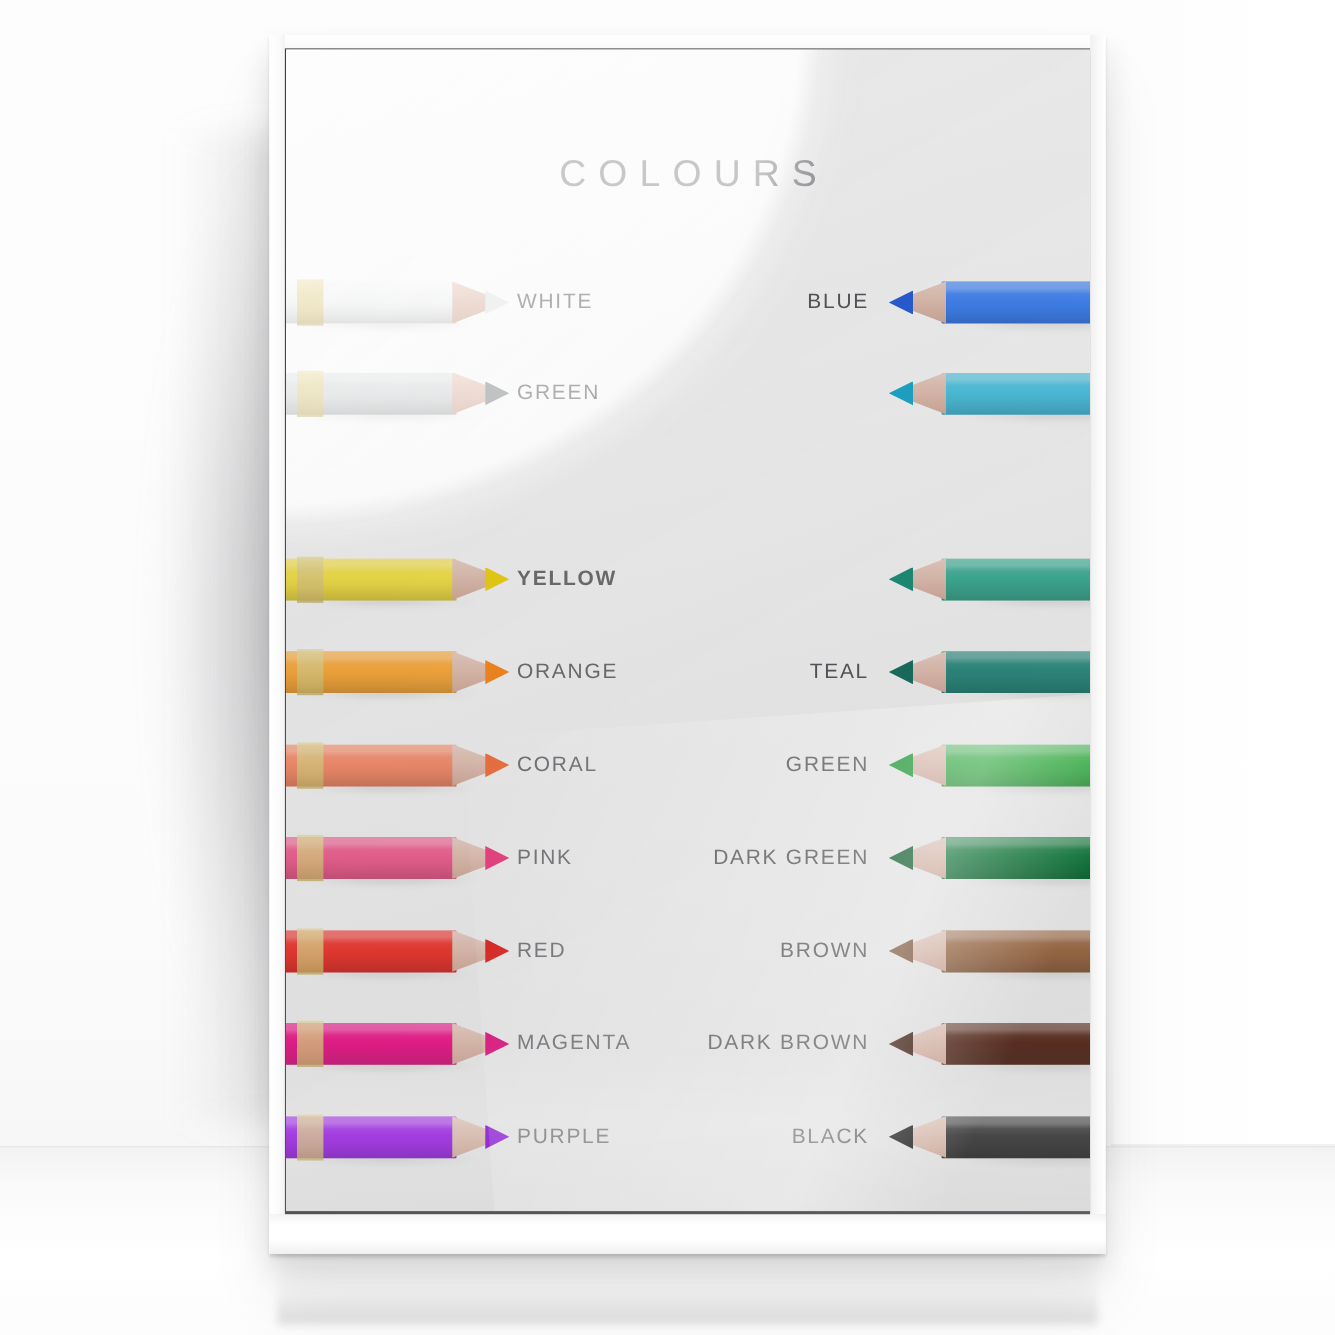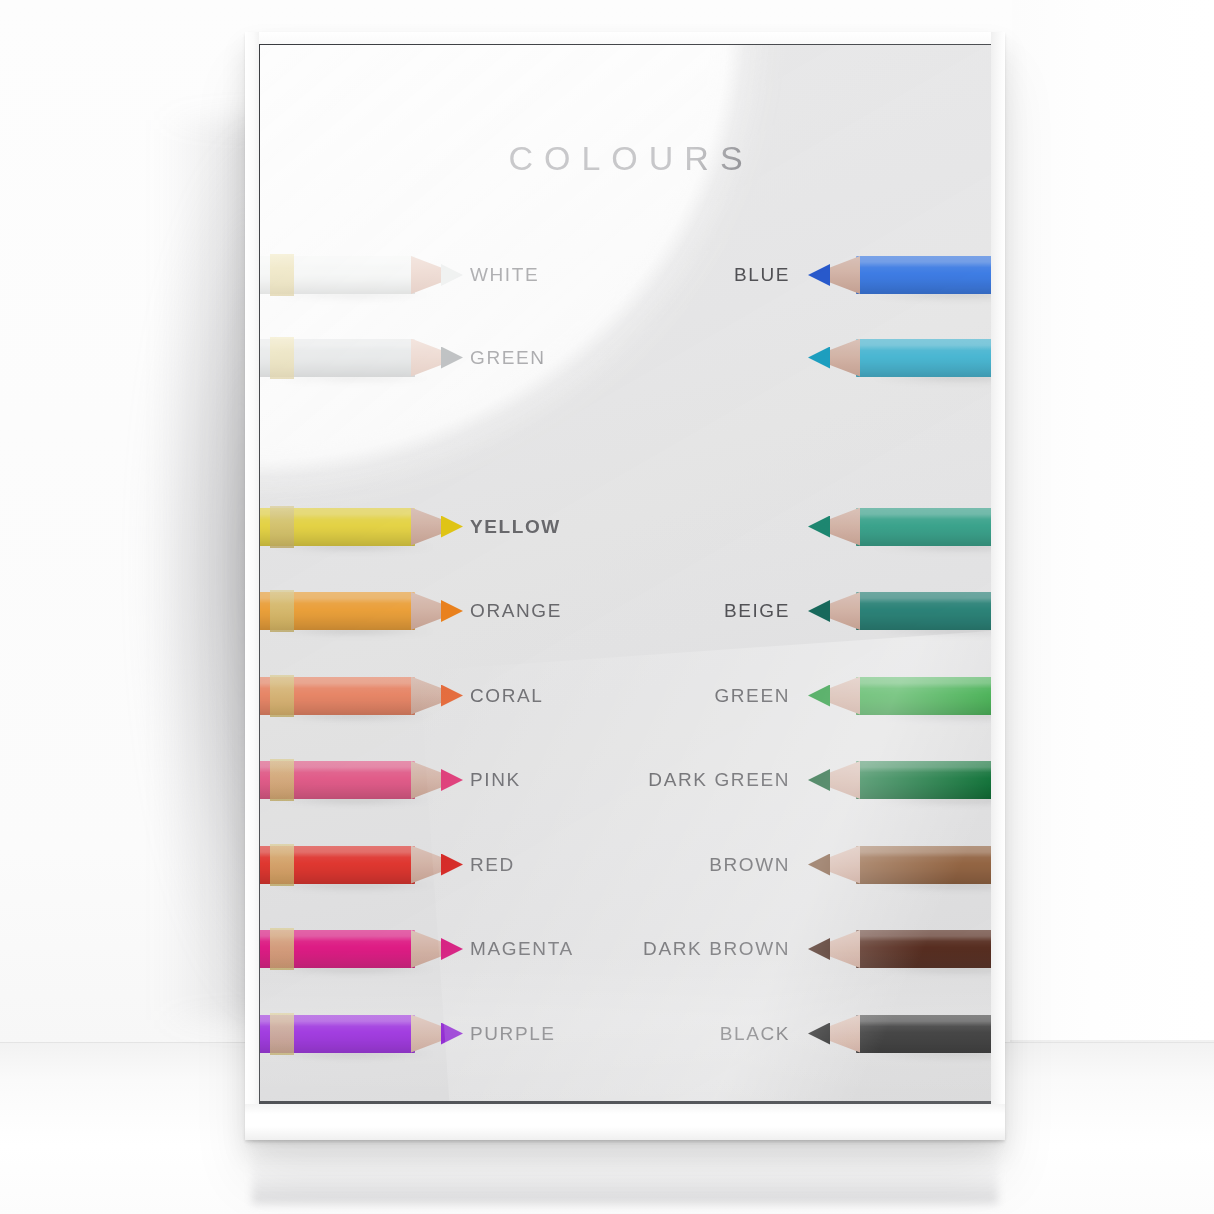--- a/index.html
+++ b/index.html
@@ -274,21 +274,21 @@
                 </div>
                 <div class="ferrule"></div>
                 <div class="cone">
                   <div class="cshape"></div>
                 </div>
                 <div class="tip">
                   <div class="tshape" style="background: rgb(249, 138, 32);"></div>
                 </div>
               </div>
               <div class="label label-left">ORANGE</div>
-              <div class="label label-right">BEIGE</div>
+              <div class="label label-right">TEAL</div>
               <div class="pencil p-right">
                 <div class="pshadow" style="left: 54px; width: 200px;"></div>
                 <div class="body" style="background: rgb(46, 139, 127);">
                   <div class="shade"></div>
                 </div>
                 <div class="cone">
                   <div class="cshape"></div>
                 </div>
                 <div class="tip">
                   <div class="tshape" style="background: rgb(25, 111, 97);"></div>

